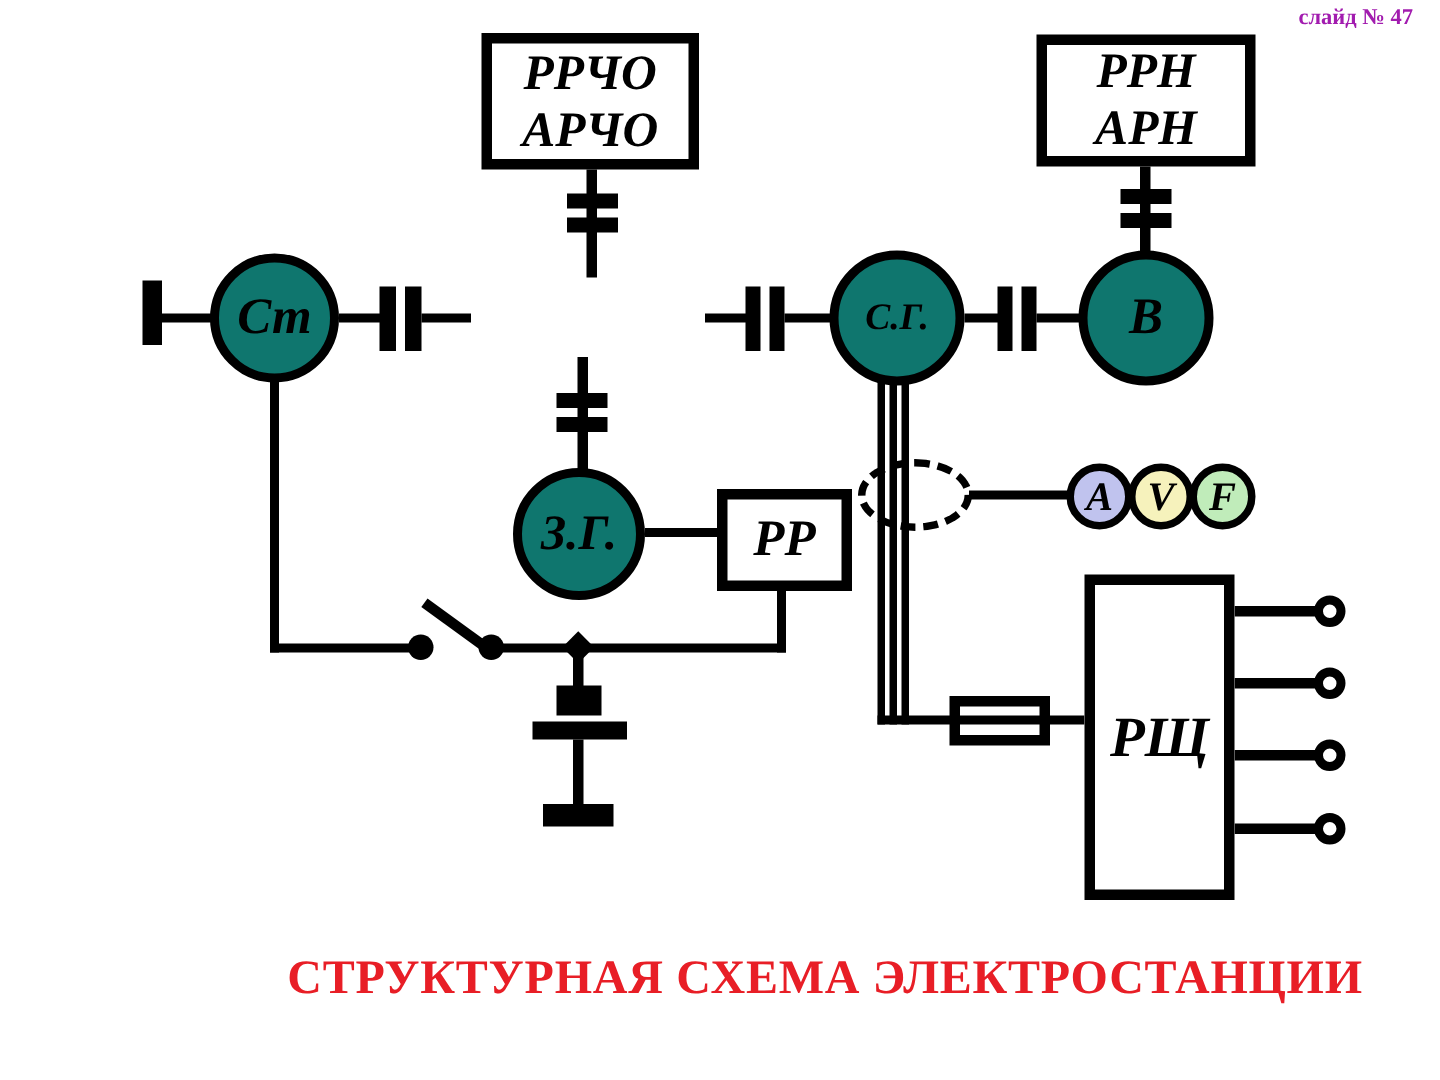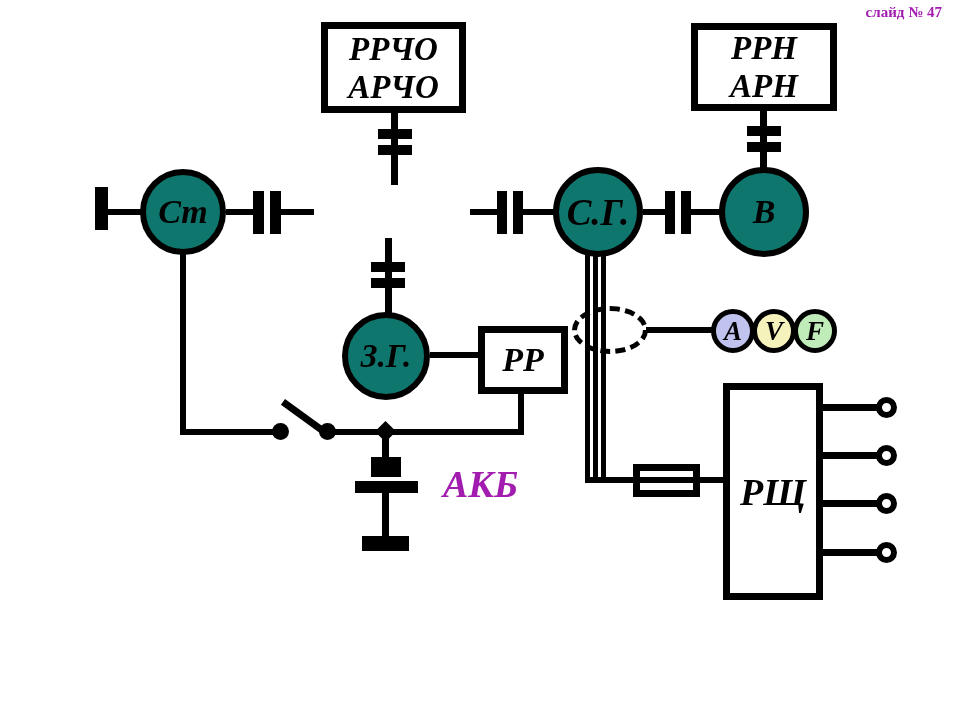--- a/index.html
+++ b/index.html
@@ -104,46 +104,46 @@
   <div class="node-box" style="left:321px;top:22px;width:145px;height:91px;font-size:33px;line-height:38px;">
     <span>РРЧО</span>
     <span>АРЧО</span>
   </div>
 
   <div class="node-circle" style="left:140px;top:169px;width:86px;height:86px;font-size:34px;">
     <span>Ст</span>
   </div>
 
 
-  <div class="node-circle" style="left:553px;top:167px;width:90px;height:90px;font-size:37px;">
+  <div class="node-circle" style="left:553px;top:167px;width:90px;height:90px;font-size:25px;">
     <span>С.Г.</span>
   </div>
 
   <div class="node-circle" style="left:719px;top:167px;width:90px;height:90px;font-size:34px;">
     <span>В</span>
   </div>
 
   <div class="node-circle" style="left:342px;top:312px;width:88px;height:88px;font-size:33px;">
     <span>З.Г.</span>
   </div>
 
   <div class="node-box" style="left:723px;top:383px;width:100px;height:217px;font-size:38px;">
     <span>РЩ</span>
   </div>
 
   <div class="node-box" style="left:478px;top:326px;width:90px;height:68px;font-size:34px;">
     <span>РР</span>
   </div>
 
-  <div class="lbl" style="left:443px;top:462px;font-size:38px;font-style:italic;">АКБ</div>
 
   <div class="meter" style="left: 711px; top: 309px; z-index: 4; background-color: rgb(192, 195, 238);">
     <span>A</span>
   </div>
   <div class="meter" style="left: 752px; top: 309px; z-index: 5; background-color: rgb(246, 242, 188);">
     <span>V</span>
   </div>
   <div class="meter" style="left: 793px; top: 309px; z-index: 6; background-color: rgb(192, 236, 186);">
     <span>F</span>
   </div>
 
+  <div class="lbl" style="left: 140px; top: 633px; width: 820px; text-align: center; font-size: 32px; letter-spacing: 0.5px; color: rgb(232, 30, 38);">СТРУКТУРНАЯ СХЕМА ЭЛЕКТРОСТАНЦИИ</div>
 
 </div>
 
 </body></html>

